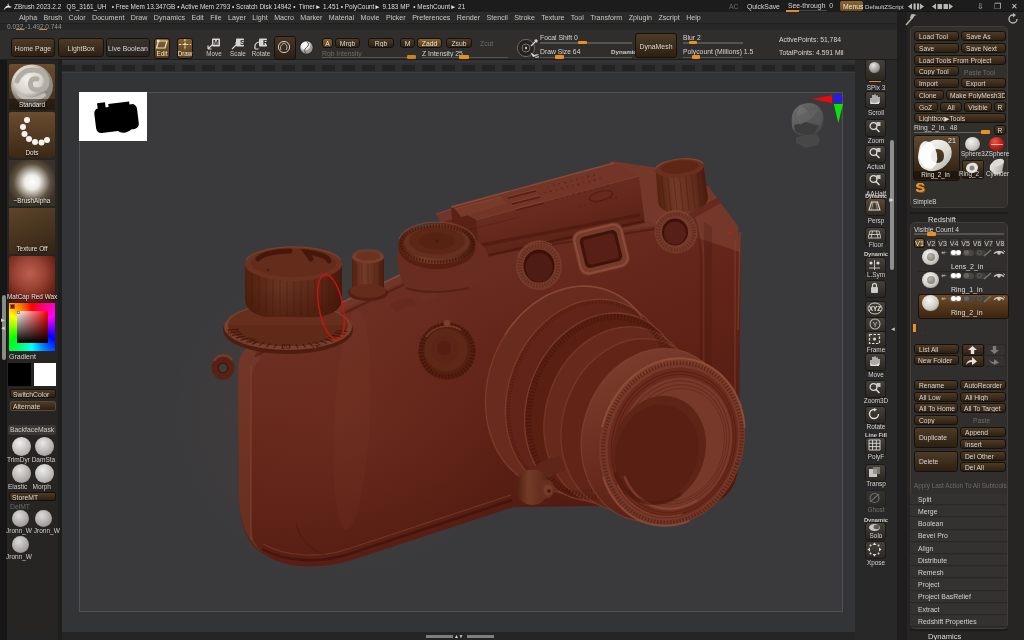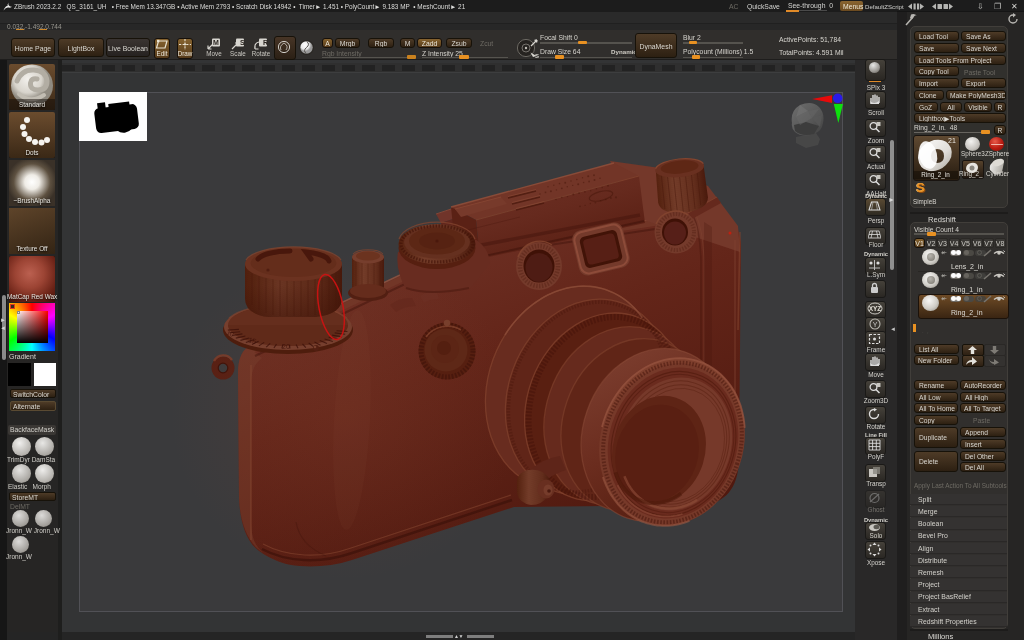--- a/index.html
+++ b/index.html
@@ -33,20 +33,21 @@
         <rect x="29.5" y="1" width="4.5" height="5" rx="0.5"></rect>
         <rect x="35.5" y="1" width="4.5" height="5" rx="0.5"></rect>
         <path d="M45 3.5 L41 0.5 V6.5 Z"></path>
       </g>
     </svg>
 <div class="tx" style="left:977px;top:1.5px;font-size:8px;color:#c5c5c2;">⇩</div>
 <div class="tx" style="left:994px;top:1.5px;font-size:8px;color:#c5c5c2;">❐</div>
 <div class="tx" style="left:1011px;top:1.5px;font-size:8px;color:#d5d5d2;">✕</div>
 
 <div class="ab" style="left:0;top:12px;width:1024px;height:12px;background:#2a2a2a;border-bottom:1px solid #202020;box-sizing:border-box;"></div>
+<div class="tx" style="left:19px;top:13.5px;font-size:7.1px;color:#c8c7c2;word-spacing:4.5px;">Alpha Brush Color Document Draw Dynamics Edit File Layer Light Macro Marker Material Movie Picker Preferences Render Stencil Stroke Texture Tool Transform Zplugin Zscript Help</div>
 
 <div class="ab" style="left:0;top:24px;width:897px;height:6px;background:#272727;"></div>
 <div class="tx" style="left:7px;top:23px;font-size:6.5px;color:#98968f;">0.032,-1.492,0.744</div>
 <div class="ab" style="left:16px;top:29px;width:8px;height:1.5px;background:#d08828;"></div>
 <div class="ab" style="left:39px;top:29px;width:8px;height:1.5px;background:#d08828;"></div>
 
 <div class="ab" style="left:0;top:30px;width:897px;height:30px;background:#302e2c;border-bottom:1px solid #1e1d1c;box-sizing:border-box;"></div>
 <div class="btn" style="left:11px;top:38px;width:44px;height:19px;font-size:6.9px;line-height:19px;">Home Page</div>
 <div class="btn" style="left:58px;top:38px;width:46px;height:19px;font-size:6.9px;line-height:19px;">LightBox</div>
 <div class="btn" style="left:106px;top:38px;width:44px;height:19px;font-size:6.9px;line-height:19px;background:linear-gradient(#3a3431,#262220);">Live Boolean</div>
@@ -847,13 +848,13 @@
 <div class="tx" style="left:918px;top:569.0px;font-size:6.9px;color:#d4d2cc;">Remesh</div>
 <div class="ab" style="left:910px;top:579.4px;width:97px;height:11.2px;background:#343231;border-bottom:1px solid #2a2827;box-sizing:border-box;"></div>
 <div class="tx" style="left:918px;top:581.2px;font-size:6.9px;color:#d4d2cc;">Project</div>
 <div class="ab" style="left:910px;top:591.6px;width:97px;height:11.2px;background:#343231;border-bottom:1px solid #2a2827;box-sizing:border-box;"></div>
 <div class="tx" style="left:918px;top:593.4px;font-size:6.9px;color:#d4d2cc;">Project BasRelief</div>
 <div class="ab" style="left:910px;top:603.8px;width:97px;height:11.2px;background:#343231;border-bottom:1px solid #2a2827;box-sizing:border-box;"></div>
 <div class="tx" style="left:918px;top:605.6px;font-size:6.9px;color:#d4d2cc;">Extract</div>
 <div class="ab" style="left:910px;top:616.0px;width:97px;height:11.2px;background:#343231;border-bottom:1px solid #2a2827;box-sizing:border-box;"></div>
 <div class="tx" style="left:918px;top:617.8px;font-size:6.9px;color:#d4d2cc;">Redshift Properties</div>
 <div class="ab" style="left:910px;top:629px;width:98px;height:2px;background:#1d1c1b;"></div>
-<div class="tx" style="left:928px;top:632px;font-size:7.6px;color:#dddbd6;">Millions</div>
+<div class="tx" style="left:928px;top:632px;font-size:7.6px;color:#dddbd6;">Dynamics</div>
 </div>
 </body></html>

